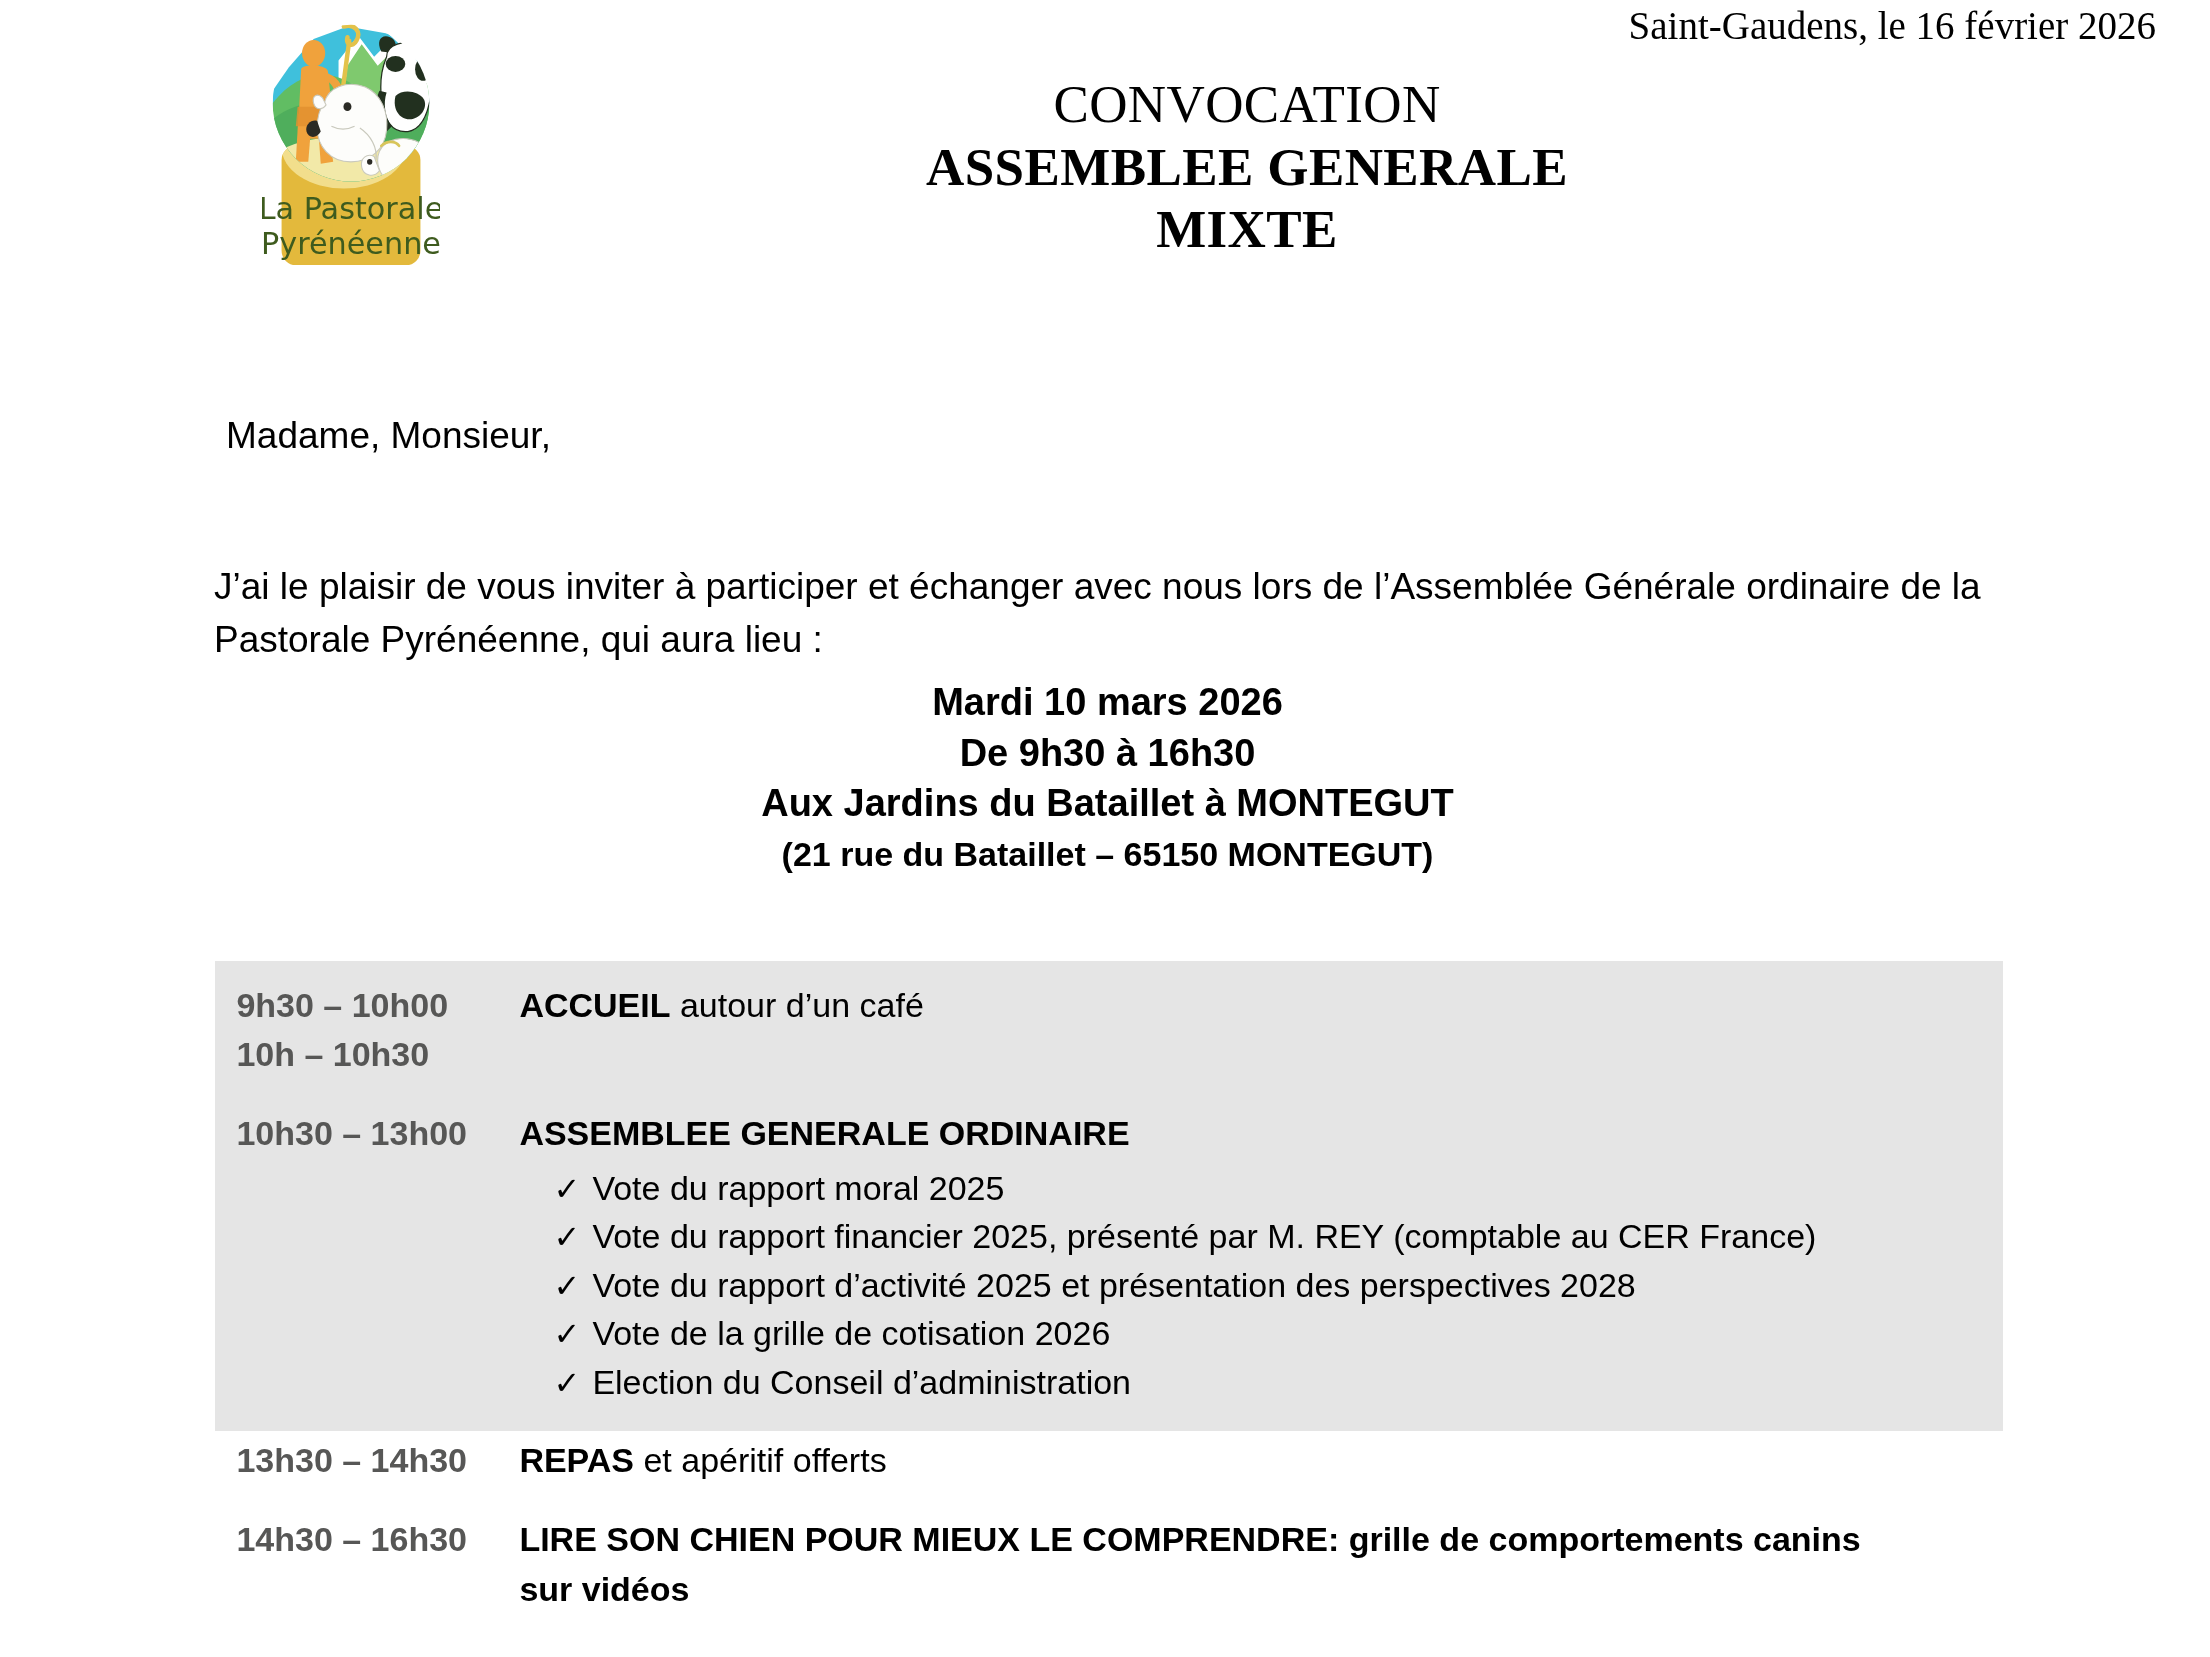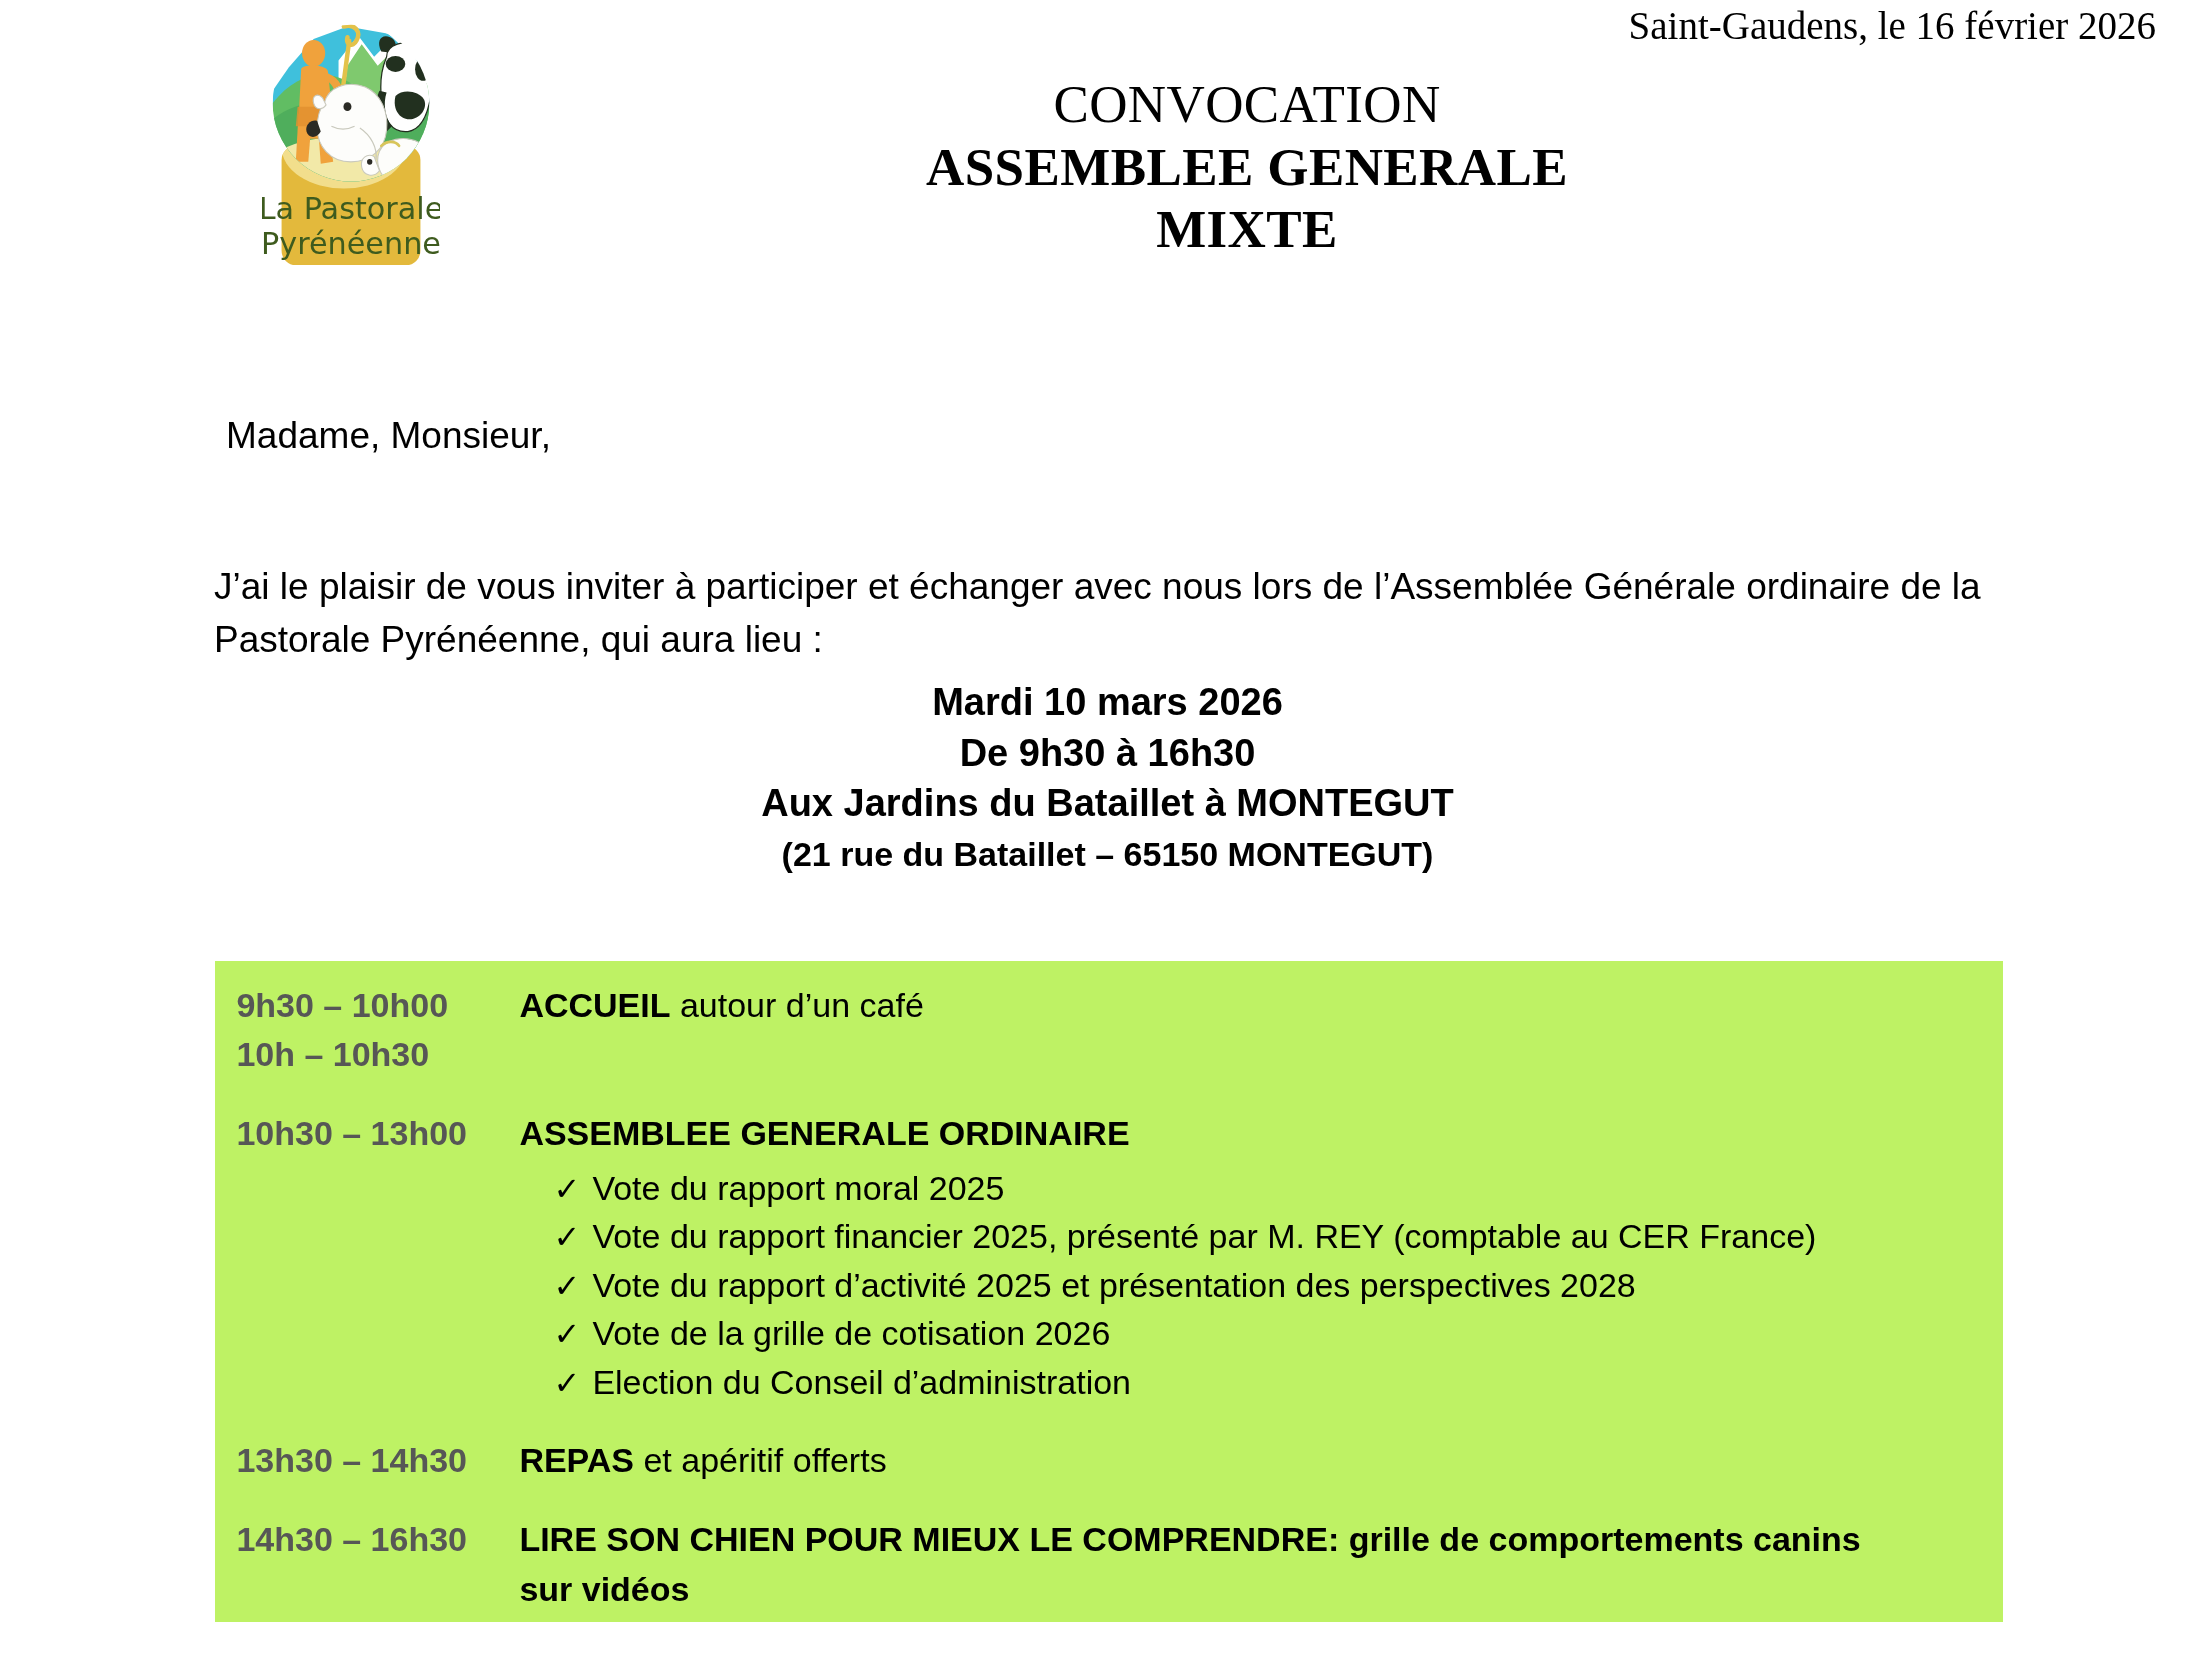--- a/index.html
+++ b/index.html
@@ -124,22 +124,22 @@
     margin-top: 3px;
     white-space: nowrap;
   }
 
   
   .agenda {
     position: absolute;
     left: 215px;
     top: 961px;
     width: 1788px;
-    height: 661px;
-    background: #bef264;
+    height: 470px;
+    background: #e5e5e5;
     box-sizing: border-box;
     padding: 19.6px 0 0 0;
   }
 
   .agenda-row {
     display: flex;
     align-items: flex-start;
     padding-left: 21.4px;
   }
   .agenda-row.gap-top { margin-top: 30px; }

